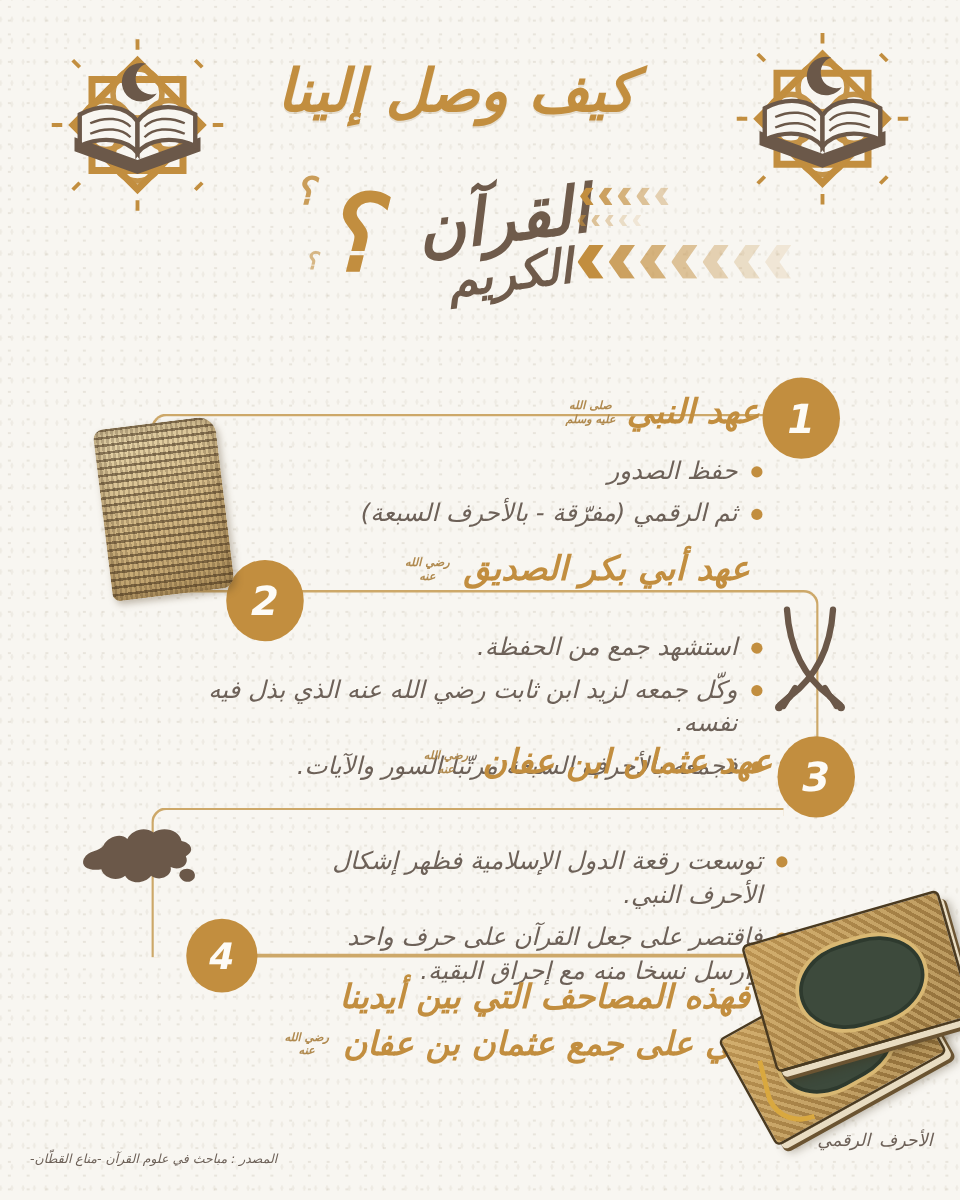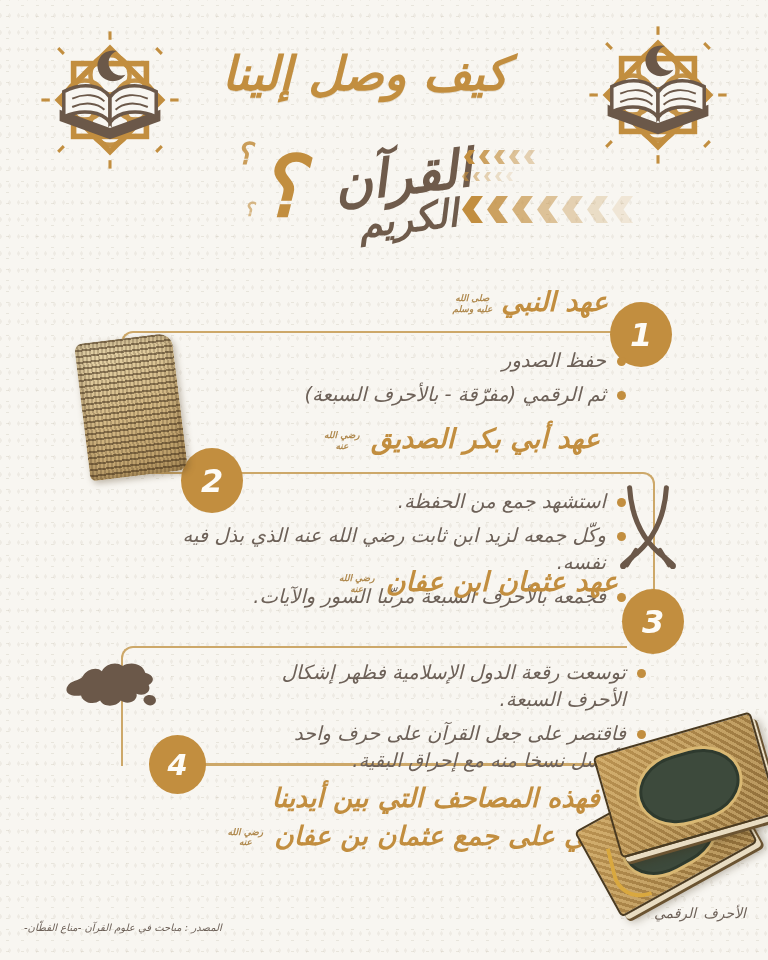--- a/index.html
+++ b/index.html
@@ -51,29 +51,29 @@
   .numcircle{
     width:62px;height:65px;border-radius:50%;background:#c28e3f;z-index:2;
     display:flex;align-items:center;justify-content:center;
     color:#fdfbf6;font-size:32px;font-weight:bold;
   }
   .nc1{left:610px;top:302px;}
   .nc2{left:181px;top:448px;}
   .nc3{left:622px;top:589px;}
   .nc4{left:149px;top:735px;width:57px;height:59px;font-size:29px;}
   
-  .h{font-size:27px;font-weight:bold;color:#c28e3f;z-index:3;white-space:nowrap;}
+  .h{font-size:27px;font-weight:bold;color:#c28e3f;z-index:3;white-space:nowrap;margin-top:28px;}
   .h1{right:160px;top:286px;}
-  .h2{right:168px;top:423px;}
+  .h2{right:168px;top:412px;}
   .h3{right:150px;top:566px;}
   .honor{
     display:inline-block;font-size:9px;font-weight:bold;line-height:1.15;width:40px;
     text-align:center;color:#b08a4f;vertical-align:middle;margin-right:9px;white-space:normal;
   }
-  ul.blist{list-style:none;margin:0;padding:0;color:#6d6158;font-size:19.5px;line-height:1.38;z-index:3;}
+  ul.blist{list-style:none;margin:16px;padding:0;color:#6d6158;font-size:19.5px;line-height:1.38;z-index:3;}
   ul.blist li{position:relative;padding-right:20px;margin-bottom:7px;text-align:right;}
   ul.blist li::before{
     content:"";position:absolute;right:0;top:9px;width:9px;height:9px;border-radius:50%;background:#c28e3f;
   }
   .list1{right:142px;top:348px;width:480px;}
   .list2{right:142px;top:489px;width:470px;}
   .list3{right:122px;top:660px;width:412px;}
   .conclusion{
     right:168px;top:779px;width:450px;text-align:right;z-index:3;
     color:#c28e3f;font-weight:bold;font-size:26.5px;line-height:1.42;
@@ -272,21 +272,21 @@
     <circle cx="13" cy="89" r="3.4" fill="#6b5849"></circle>
   </svg>
 
   <div class="abs h h3">
     <span>عهد عثمان ابن عفان</span><span class="honor">رضي الله عنه</span>
   </div>
   <div class="abs numcircle nc3">
     <span>3</span>
   </div>
   <ul class="abs blist list3">
-    <li>توسعت رقعة الدول الإسلامية فظهر إشكال الأحرف السبعة.</li>
+    <li>توسعت رقعة الدول الإسلامية فظهر إشكال الأحرف النبي.</li>
     <li>فاقتصر على جعل القرآن على حرف واحد وأرسل نسخا منه مع إحراق البقية.</li>
   </ul>
   <svg class="abs mapicon" viewBox="0 0 120 80">
     <path fill="#6b5849" d="M6 42 C10 34 20 36 24 30 C28 22 40 18 46 24 C50 16 62 12 70 18 C80 12 94 16 96 26 C106 28 108 36 100 40 C104 48 94 54 86 50 C88 58 76 64 68 58 C62 66 48 66 44 58 C36 64 24 60 22 52 C12 54 2 50 6 42 Z"></path>
     <path fill="#6b5849" d="M98 52 C104 50 110 54 108 60 C104 66 96 64 94 58 C94 54 96 53 98 52 Z"></path>
   </svg>
 
   <div class="abs numcircle nc4">
     <span>4</span>
   </div>

